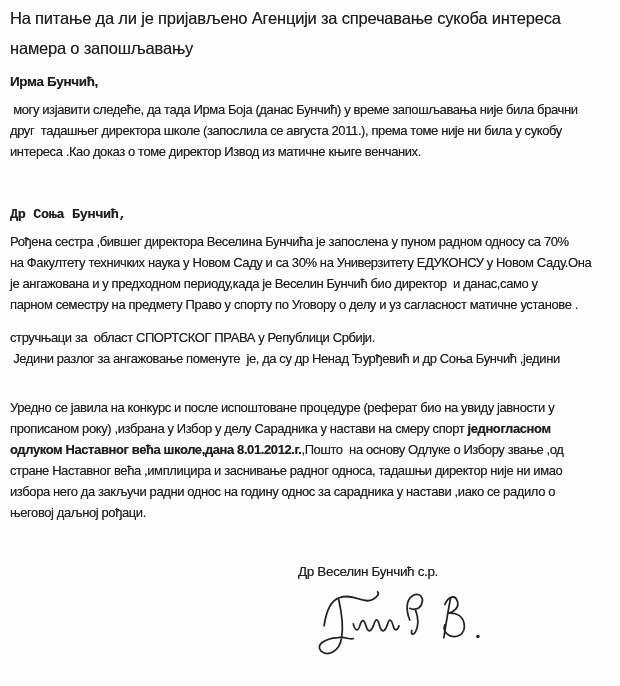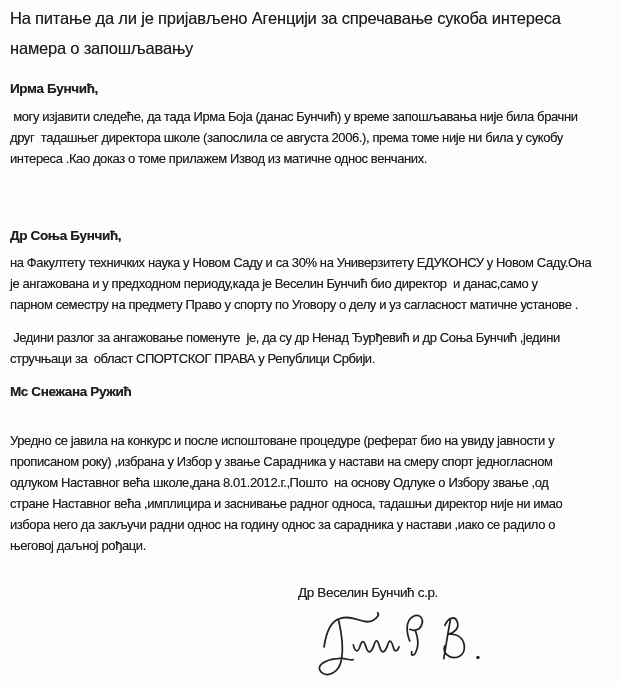--- a/index.html
+++ b/index.html
@@ -28,30 +28,30 @@
     line-height:30px;
     letter-spacing:-0.2px;
   }
   .heading {
     font-weight:bold;
     font-size:13.5px;
     line-height:21px;
     letter-spacing:-0.35px;
     white-space:pre;
   }
-  .b { font-weight:normal; }
-  .h-irma    { margin-top:15px; }
+  .b { font-weight:bold; }
+  .h-irma    { margin-top:8px; }
   .p-irma    { margin-top:7px; }
-  .h-sonja   { margin-top:56px; }
+  .h-sonja   { margin-top:42px;font-family:Liberation Mono, monospace; }
   .p-sonja1  { margin-top:6px; }
   .p-sonja2  { margin-top:12px; }
   .h-snezana { margin-top:12px; }
   .p-snezana { margin-top:28px; }
   .sig-name {
-    margin-top:26px;
+    margin-top:38px;
     margin-left:288px;
     font-size:13.5px;
     line-height:21px;
     letter-spacing:-0.35px;
     white-space:pre;
   }
   .sig-svg {
     display:block;
     margin-left:296px;
     margin-top:1px;
@@ -66,39 +66,39 @@
 <div class="page">
 
   <div class="title">
     <div class="line">На питање да ли је пријављено Агенцији за спречавање сукоба интереса</div>
     <div class="line">намера о запошљавању</div>
   </div>
 
   <div class="heading h-irma">Ирма Бунчић,</div>
   <div class="para p-irma">
     <div class="line"> могу изјавити следеће, да тада Ирма Боја (данас Бунчић) у време запошљавања није била брачни</div>
-    <div class="line">друг  тадашњег директора школе (запослила се августа 2006.), према томе није ни била у сукобу</div>
-    <div class="line">интереса .Као доказ о томе прилажем Извод из матичне однос венчаних.</div>
+    <div class="line">друг  тадашњег директора школе (запослила се августа 2011.), према томе није ни била у сукобу</div>
+    <div class="line">интереса .Као доказ о томе директор Извод из матичне књиге венчаних.</div>
   </div>
 
   <div class="heading h-sonja">Др Соња Бунчић,</div>
   <div class="para p-sonja1">
+    <div class="line">Рођена сестра ,бившег директора Веселина Бунчића је запослена у пуном радном односу са 70%</div>
     <div class="line">на Факултету техничких наука у Новом Саду и са 30% на Универзитету ЕДУКОНСУ у Новом Саду.Она</div>
     <div class="line">је ангажована и у предходном периоду,када је Веселин Бунчић био директор  и данас,само у</div>
     <div class="line">парном семестру на предмету Право у спорту по Уговору о делу и уз сагласност матичне установе .</div>
   </div>
   <div class="para p-sonja2">
+    <div class="line">стручњаци за  област СПОРТСКОГ ПРАВА у Републици Србији.</div>
     <div class="line"> Једини разлог за ангажовање поменуте  је, да су др Ненад Ђурђевић и др Соња Бунчић ,једини</div>
-    <div class="line">стручњаци за  област СПОРТСКОГ ПРАВА у Републици Србији.</div>
   </div>
 
-  <div class="heading h-snezana">Мс Снежана Ружић</div>
   <div class="para p-snezana">
     <div class="line">Уредно се јавила на конкурс и после испоштоване процедуре (реферат био на увиду јавности у</div>
-    <div class="line"><span>прописаном року) ,избрана у Избор у звање Сарадника у настави на смеру спорт </span><span class="b">једногласном</span></div>
+    <div class="line"><span>прописаном року) ,избрана у Избор у делу Сарадника у настави на смеру спорт </span><span class="b">једногласном</span></div>
     <div class="line"><span class="b">одлуком Наставног већа школе,дана 8.01.2012.г.</span><span>,Пошто  на основу Одлуке о Избору звање ,од</span></div>
     <div class="line">стране Наставног већа ,имплицира и заснивање радног односа, тадашњи директор није ни имао</div>
     <div class="line">избора него да закључи радни однос на годину однос за сарадника у настави ,иако се радило о</div>
     <div class="line">његовој даљној рођаци.</div>
   </div>
 
   <div class="sig-name">Др Веселин Бунчић с.р.</div>
 
   <svg class="sig-svg" width="190" height="74" viewBox="0 0 190 76" role="img" aria-label="Бунчић В.">
 

